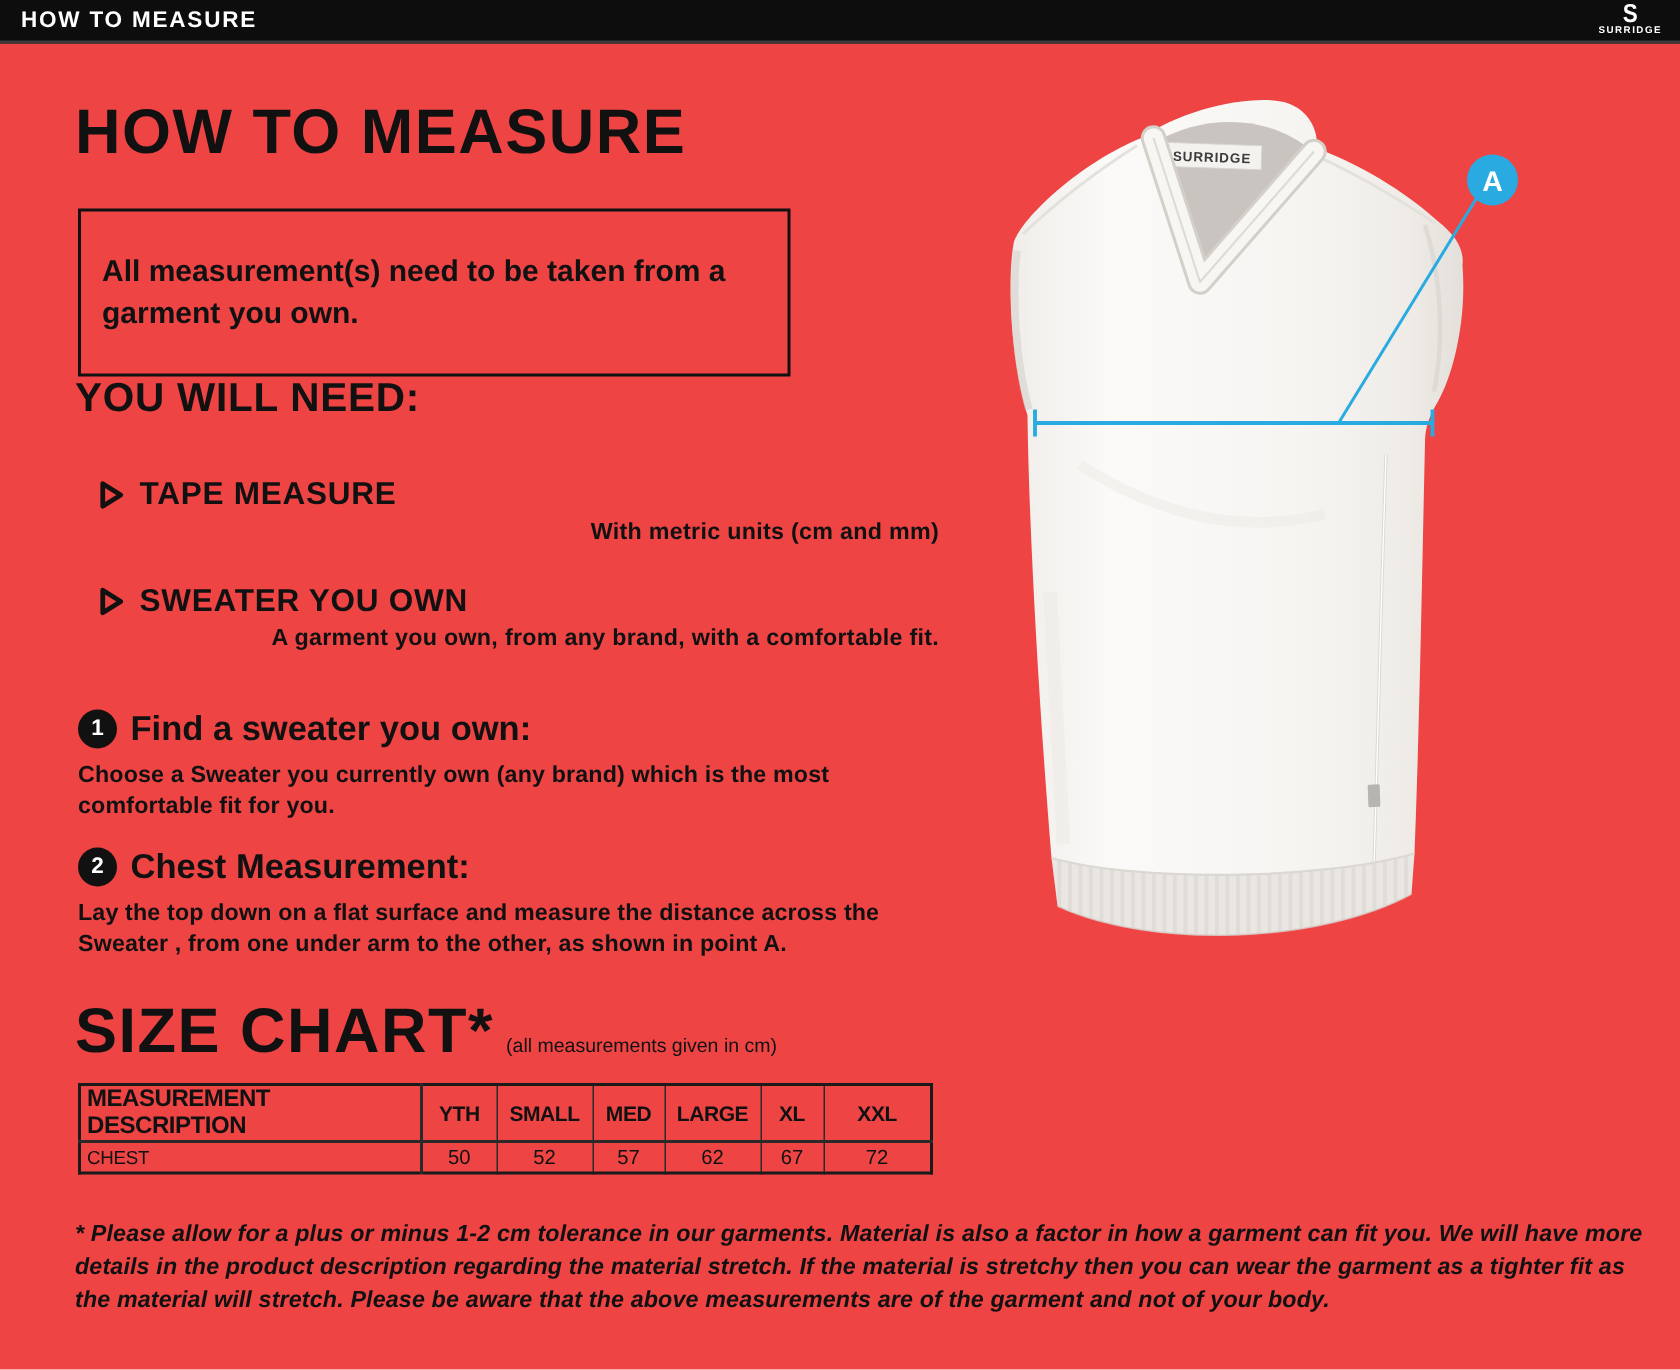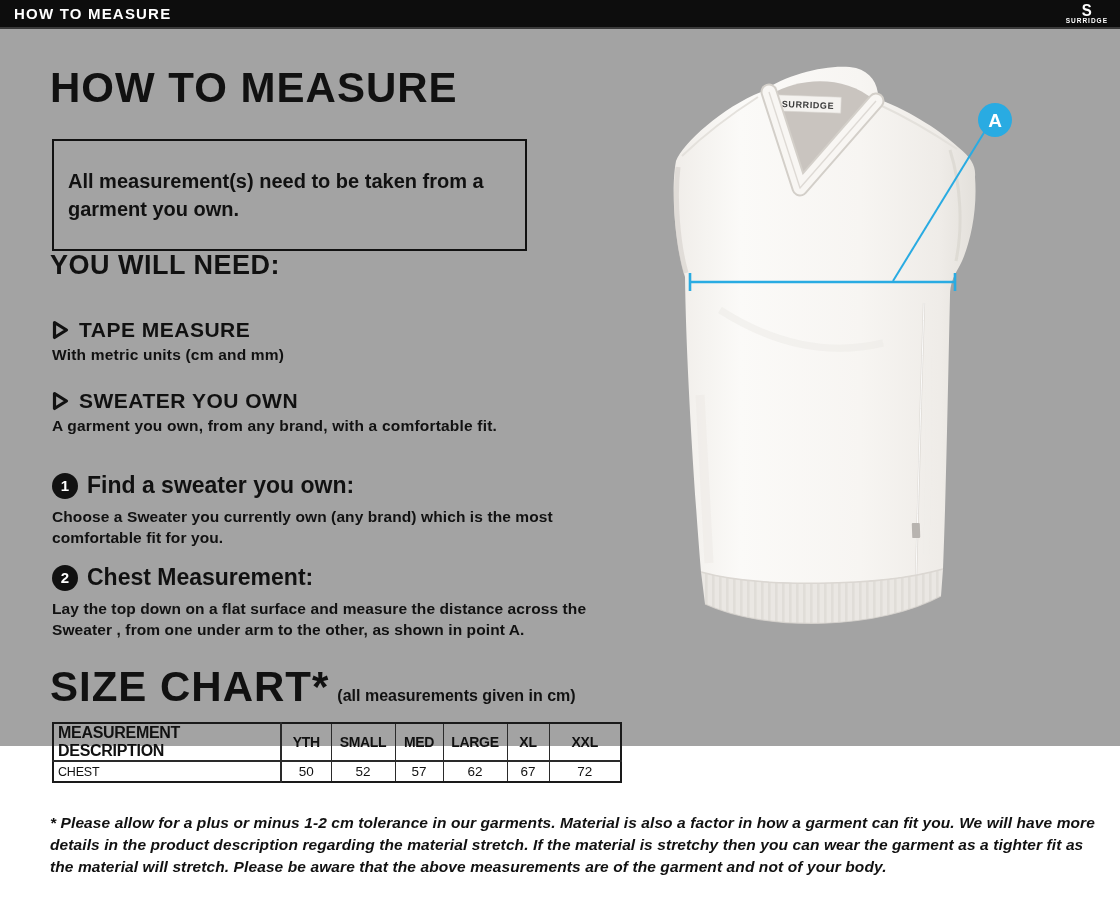--- a/index.html
+++ b/index.html
@@ -1,18 +1,18 @@
 <!DOCTYPE html>
 <html><head>
 <meta charset="utf-8">
 <style>
   * { margin:0; padding:0; box-sizing:border-box; }
   html,body { width:1120px; height:913px; background:#ffffff; overflow:hidden;
               font-family:"Liberation Sans", sans-serif; color:#111; }
-  .page { position:relative; width:1120px; height:746px; background:#a3a3a3; }
+  .page { position:relative; width:1120px; height:913px; background:#ef4444; }
 
   
   .topbar { position:absolute; left:0; top:0; width:1120px; height:29px;
             background:#0d0d0d; border-bottom:2px solid #3a3a3a;
             display:flex; align-items:center; justify-content:space-between; }
   .topbar-title { color:#fff; font-size:15px; font-weight:bold; letter-spacing:1.2px;
                   padding-left:14px; }
   .logo { display:flex; flex-direction:column; align-items:center; padding-right:12px;
           color:#fff; line-height:1; }
   .logo-s { font-size:15px; font-weight:900; transform:scaleY(1.15); }
@@ -20,21 +20,21 @@
 
   
   .h1 { position:absolute; left:50px; top:64px; font-size:42px; font-weight:800;
         letter-spacing:1px; }
   .notice-box { position:absolute; left:52px; top:139px; width:475px;
                 border:2px solid #111; padding:26px 14px;
                 font-size:20px; font-weight:bold; line-height:28px; }
   .ywn-heading { position:absolute; left:50px; top:250px; font-size:27px;
                  font-weight:700; letter-spacing:0.5px; }
 
-  .need-item { position:absolute; left:52px; width:560px; }
+  .need-item { position:absolute; left:66px; width:560px;text-align:right; }
   .need-item-1 { top:318px; }
   .need-item-2 { top:389px; }
   .need-title-row { display:flex; align-items:center; gap:10px; }
   .tri-icon { width:17px; height:20px; flex:0 0 auto; }
   .need-title { font-size:21px; font-weight:800; letter-spacing:0.5px; }
   .need-desc { font-size:15.5px; font-weight:bold; margin-top:4px; letter-spacing:0.2px; }
 
   .step { position:absolute; left:52px; width:552px; }
   .step-1 { top:472px; }
   .step-2 { top:564px; }
@@ -42,21 +42,21 @@
   .step-num { width:26px; height:26px; border-radius:50%; background:#111; color:#fff;
               font-size:15px; font-weight:bold; display:flex; align-items:center;
               justify-content:center; flex:0 0 auto; }
   .step-title { font-size:23px; font-weight:800; }
   .step-desc { font-size:15.5px; font-weight:bold; line-height:21px; margin-top:7px;
                width:548px; letter-spacing:0.1px; }
 
   .sc-heading-row { position:absolute; left:50px; top:663px; display:flex;
                     align-items:baseline; gap:8px; }
   .sc-heading { font-size:42px; font-weight:800; letter-spacing:1px; }
-  .sc-subtitle { font-size:16px; font-weight:bold; }
+  .sc-subtitle { font-size:13px; font-weight:normal; }
 
   
   table.size-chart { position:absolute; left:52px; top:722px; border-collapse:collapse;
                      border:2px solid #1a1a1a;padding-left:16px; }
   table.size-chart th, table.size-chart td { border:1px solid #2a2a2a; }
   table.size-chart th { font-size:14px; font-weight:bold; letter-spacing:-0.3px;
                         height:26px; text-align:center; border-bottom-width:2px; }
   table.size-chart th.col-desc { width:228px; text-align:left; padding-left:4px;
                                  font-size:16px; border-right-width:2px; }
   .col-yth{width:50px}.col-small{width:64px}.col-med{width:48px}

